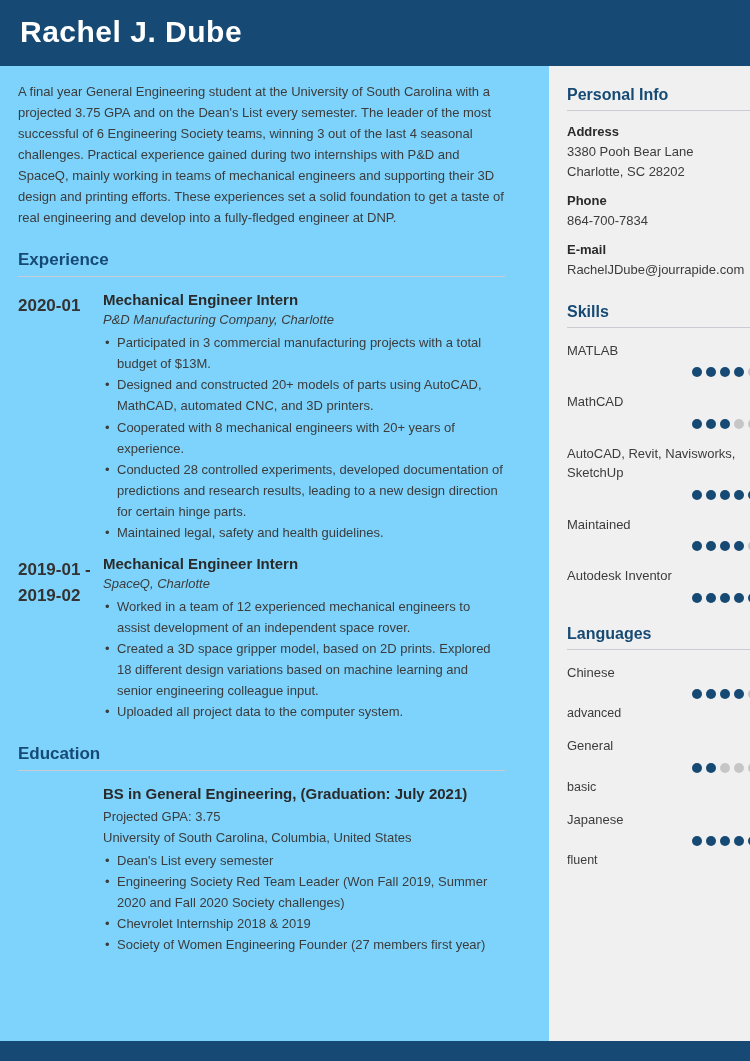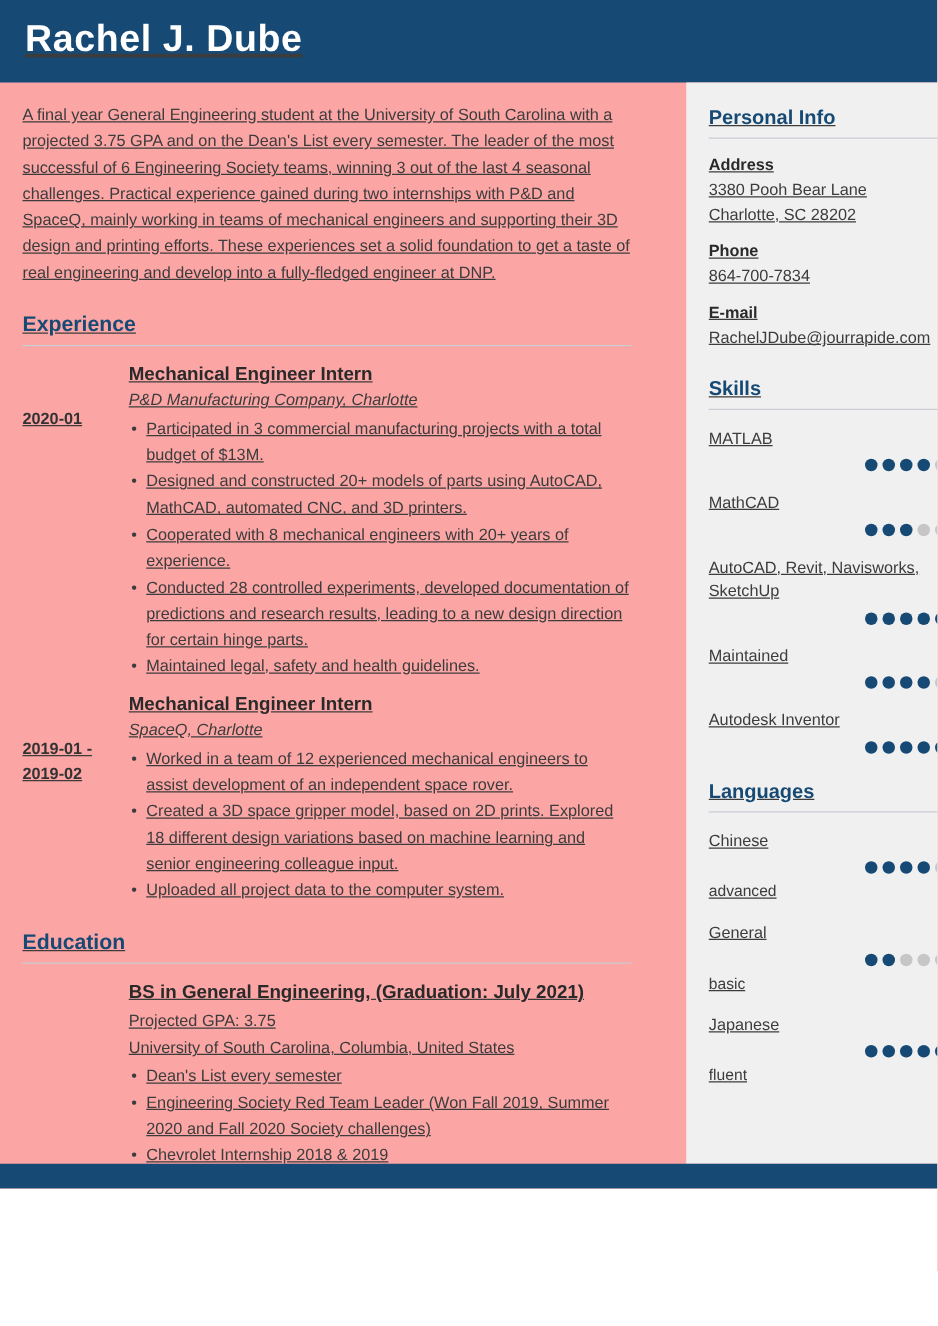--- a/index.html
+++ b/index.html
@@ -1,34 +1,34 @@
 <!DOCTYPE html>
 <html style="--accent: #164a74; --sidebar-bg: #f0f0f0; --divider: #c9ccd2; --dot-empty: #c6c6c6;"><head>
 <meta charset="utf-8">
 <style>
   * { margin:0; padding:0; box-sizing:border-box; }
   html,body { width:750px; background:#fff; }
   body { font-family:"Liberation Sans", sans-serif; color:#3c3c3c; }
-  .page { width:750px; height:951px; display:flex; flex-direction:column; overflow:hidden; background:#fca5a5;text-decoration:underline; }
+  .page { width:750px; height:1061px; display:flex; flex-direction:column; overflow:hidden; background:#7dd3fc; }
 
   .topbar { background:var(--accent,#164a74); color:#fff; padding:15px 20px 17px 20px; flex:0 0 auto; }
   .topbar h1 { font-size:30px; font-weight:bold; letter-spacing:.5px; }
 
   .content { flex:1 1 auto; display:flex; min-height:0;gap:24px; }
   .main-col { width:525px; flex:0 0 525px; padding:15px 20px 0 18px; overflow:hidden; }
   .sidebar { width:225px; flex:0 0 225px; background:var(--sidebar-bg,#f0f0f0); padding:20px 16px 0 18px; overflow:hidden; }
   .bottombar { height:20px; flex:0 0 20px; background:var(--accent,#164a74); }
 
   .summary { font-size:13px; line-height:1.62; color:#3c3c3c; }
 
   .sec-h { color:var(--accent,#164a74); font-size:17px; font-weight:bold; padding-bottom:6px;
            border-bottom:1px solid var(--divider,#c9ccd2); margin:22px 0 14px 0; }
 
   .entry { display:flex; margin-bottom:12px; }
-  .entry-date { flex:0 0 85px; width:85px; font-weight:bold; font-size:13px; color:#333; padding-top:2px; line-height:1.55;margin-top:32px; }
+  .entry-date { flex:0 0 85px; width:85px; font-weight:bold; font-size:17px; color:#333; padding-top:2px; line-height:1.55; }
   .entry-body { flex:1 1 auto; min-width:0; }
   .entry-title { font-size:15px; font-weight:bold; color:#2a2a2a; margin-bottom:4px; }
   .entry-sub { font-style:italic; font-size:13px; margin-bottom:5px; }
   .edu-line { font-size:13px; line-height:1.62; }
 
   ul.bullets { list-style:none; margin-top:2px; }
   ul.bullets li { font-size:13px; line-height:1.62; padding-left:14px; position:relative; }
   ul.bullets li::before { content:"\2022"; position:absolute; left:2px; }
 
   .side-h { color:var(--accent,#164a74); font-size:16px; font-weight:bold; padding-bottom:6px;

